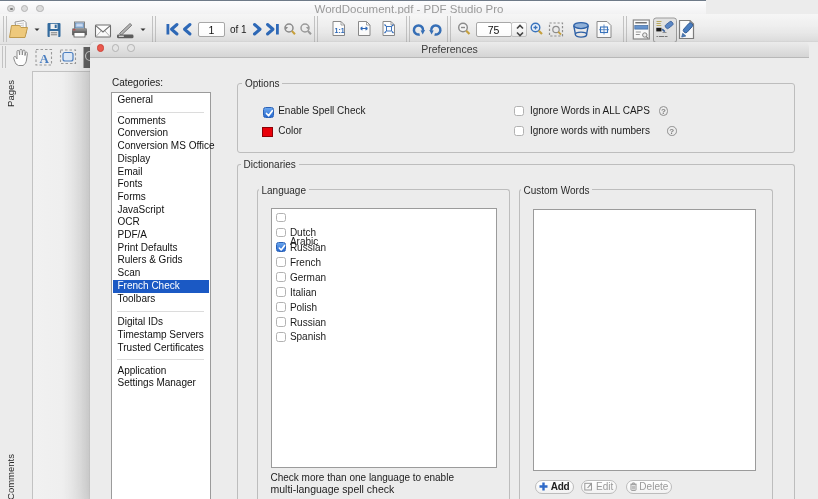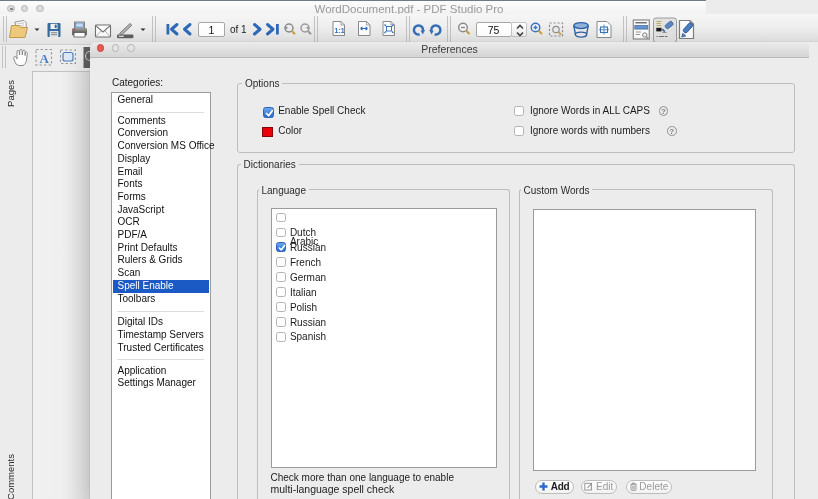--- a/index.html
+++ b/index.html
@@ -278,21 +278,21 @@
     <div class="cat" style="top:73px;">Email</div>
     <div class="cat" style="top:85.7px;">Fonts</div>
     <div class="cat" style="top:98.4px;">Forms</div>
     <div class="cat" style="top:111.1px;">JavaScript</div>
     <div class="cat" style="top:123.8px;">OCR</div>
     <div class="cat" style="top:136.5px;">PDF/A</div>
     <div class="cat" style="top:149.2px;">Print Defaults</div>
     <div class="cat" style="top:161.9px;">Rulers &amp; Grids</div>
     <div class="cat" style="top:174.6px;">Scan</div>
     <div id="catsel"></div>
-    <div class="cat" style="top:187.3px; color:#fff;">Spell Enable</div>
+    <div class="cat" style="top:187.3px; color:#fff;">French Check</div>
     <div class="cat" style="top:200px;">Toolbars</div>
     <div class="catsep" style="top:218px;"></div>
     <div class="cat" style="top:223.6px;">Digital IDs</div>
     <div class="cat" style="top:236.3px;">Timestamp Servers</div>
     <div class="cat" style="top:249px;">Trusted Certificates</div>
     <div class="catsep" style="top:266px;"></div>
     <div class="cat" style="top:272.2px;">Application</div>
     <div class="cat" style="top:284.9px;">Settings Manager</div>
   </div>
 

